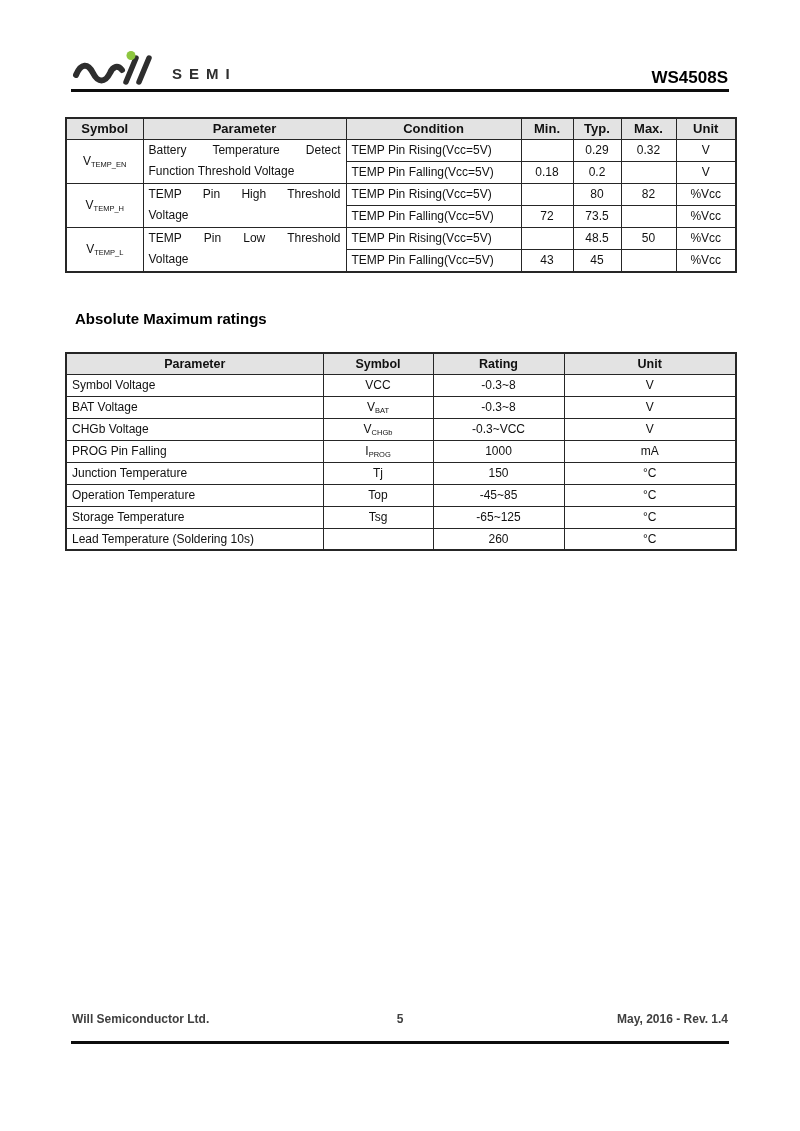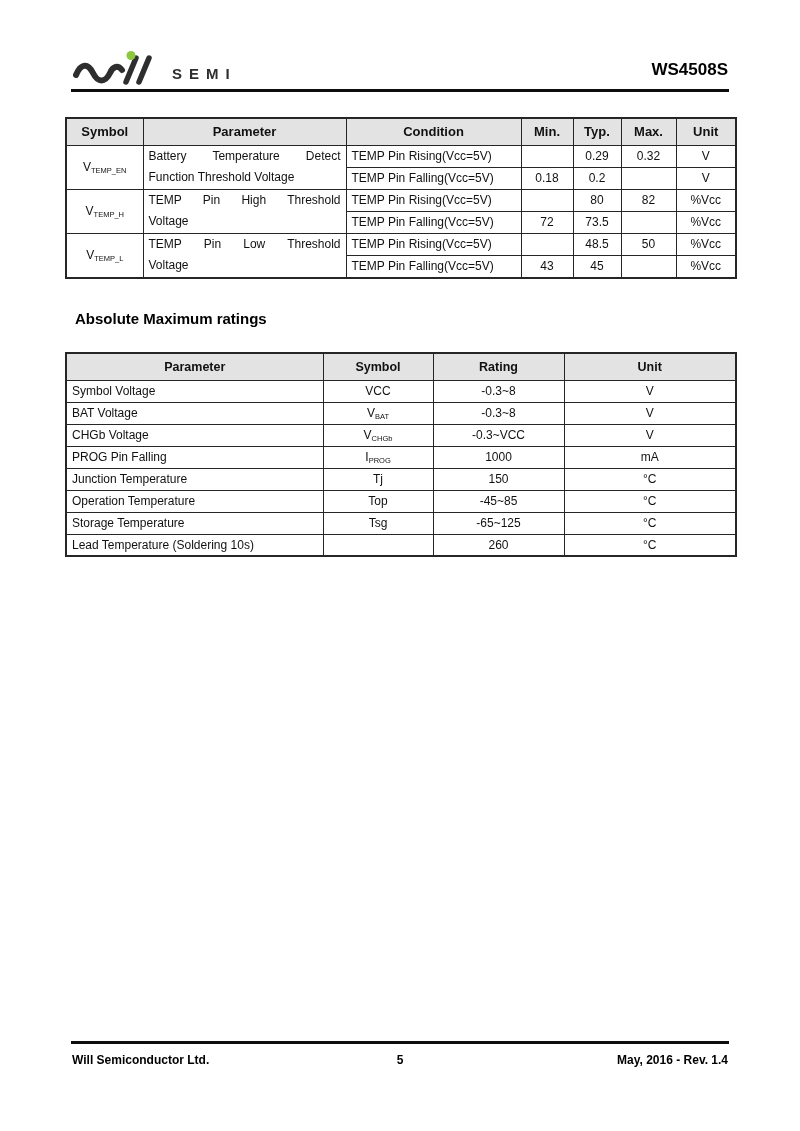--- a/index.html
+++ b/index.html
@@ -9,50 +9,50 @@
     width:800px; height:1131px;
     background:#ffffff;
     font-family:"Liberation Sans","DejaVu Sans",sans-serif;
     color:#1a1a1a;
     overflow:hidden;
   }
 
   
   .logo { position:absolute; left:72px; top:50px; display:flex; align-items:center; }
   .brand-text { font-size:15px; font-weight:bold; letter-spacing:7px; color:#2e2e2e; padding-top:8px; }
-  .partnum { position:absolute; right:72px; top:60px; font-size:17px; font-weight:bold; color:#000; }
+  .partnum { position:absolute; right:72px; top:68px; font-size:17px; font-weight:bold; color:#000; }
   .rule { position:absolute; left:71px; right:71px; height:3px; background:#0d0d0d; }
   .rule-top { top:89px; }
   .rule-bottom { top:1041px; }
 
   
   table { border-collapse:collapse; table-layout:fixed; font-size:12px; color:#111; }
   .dtable { position:absolute; left:65px; width:670px; border:2px solid #262626; }
   .dtable th, .dtable td { border:1px solid #262626; overflow:hidden; white-space:nowrap; }
-  .dtable th { background:#e3e3e3; font-weight:bold; text-align:center; height:27px; }
+  .dtable th { background:#e3e3e3; font-weight:bold; text-align:center; height:21px; }
   .dtable td { height:21.5px; padding:0 5px; }
   td.c { text-align:center; padding:3px 2px; }
   sub { font-size:7.5px; vertical-align:-2px; letter-spacing:0; }
 
   
   .t1 { top:117px; }
   .t1 th { font-size:13px; }
   .t1 td.sym { text-align:center; }
   .param-wrap { white-space:normal; line-height:21.5px; }
   .pl1 { display:block; text-align:justify; text-align-last:justify; }
   .pl2 { display:block; text-align:left; }
 
   
   .t2 { top:352px; }
   .t2 th { font-size:12.5px; }
 
   .section-title { position:absolute; left:75px; top:310px; font-size:15px; font-weight:bold; color:#000; }
 
   
-  .footer { position:absolute; left:72px; right:72px; top:1053px; display:flex; font-size:12px; font-weight:bold; color:#000000; }
+  .footer { position:absolute; left:72px; right:72px; top:1012px; display:flex; font-size:12px; font-weight:bold; color:#404040; }
   .footer .fl { flex:1; text-align:left; }
   .footer .fc { flex:1; text-align:center; }
   .footer .fr { flex:1; text-align:right; }
 </style>
 </head>
 <body>
 
 <div class="page">
 
   <div class="logo">

